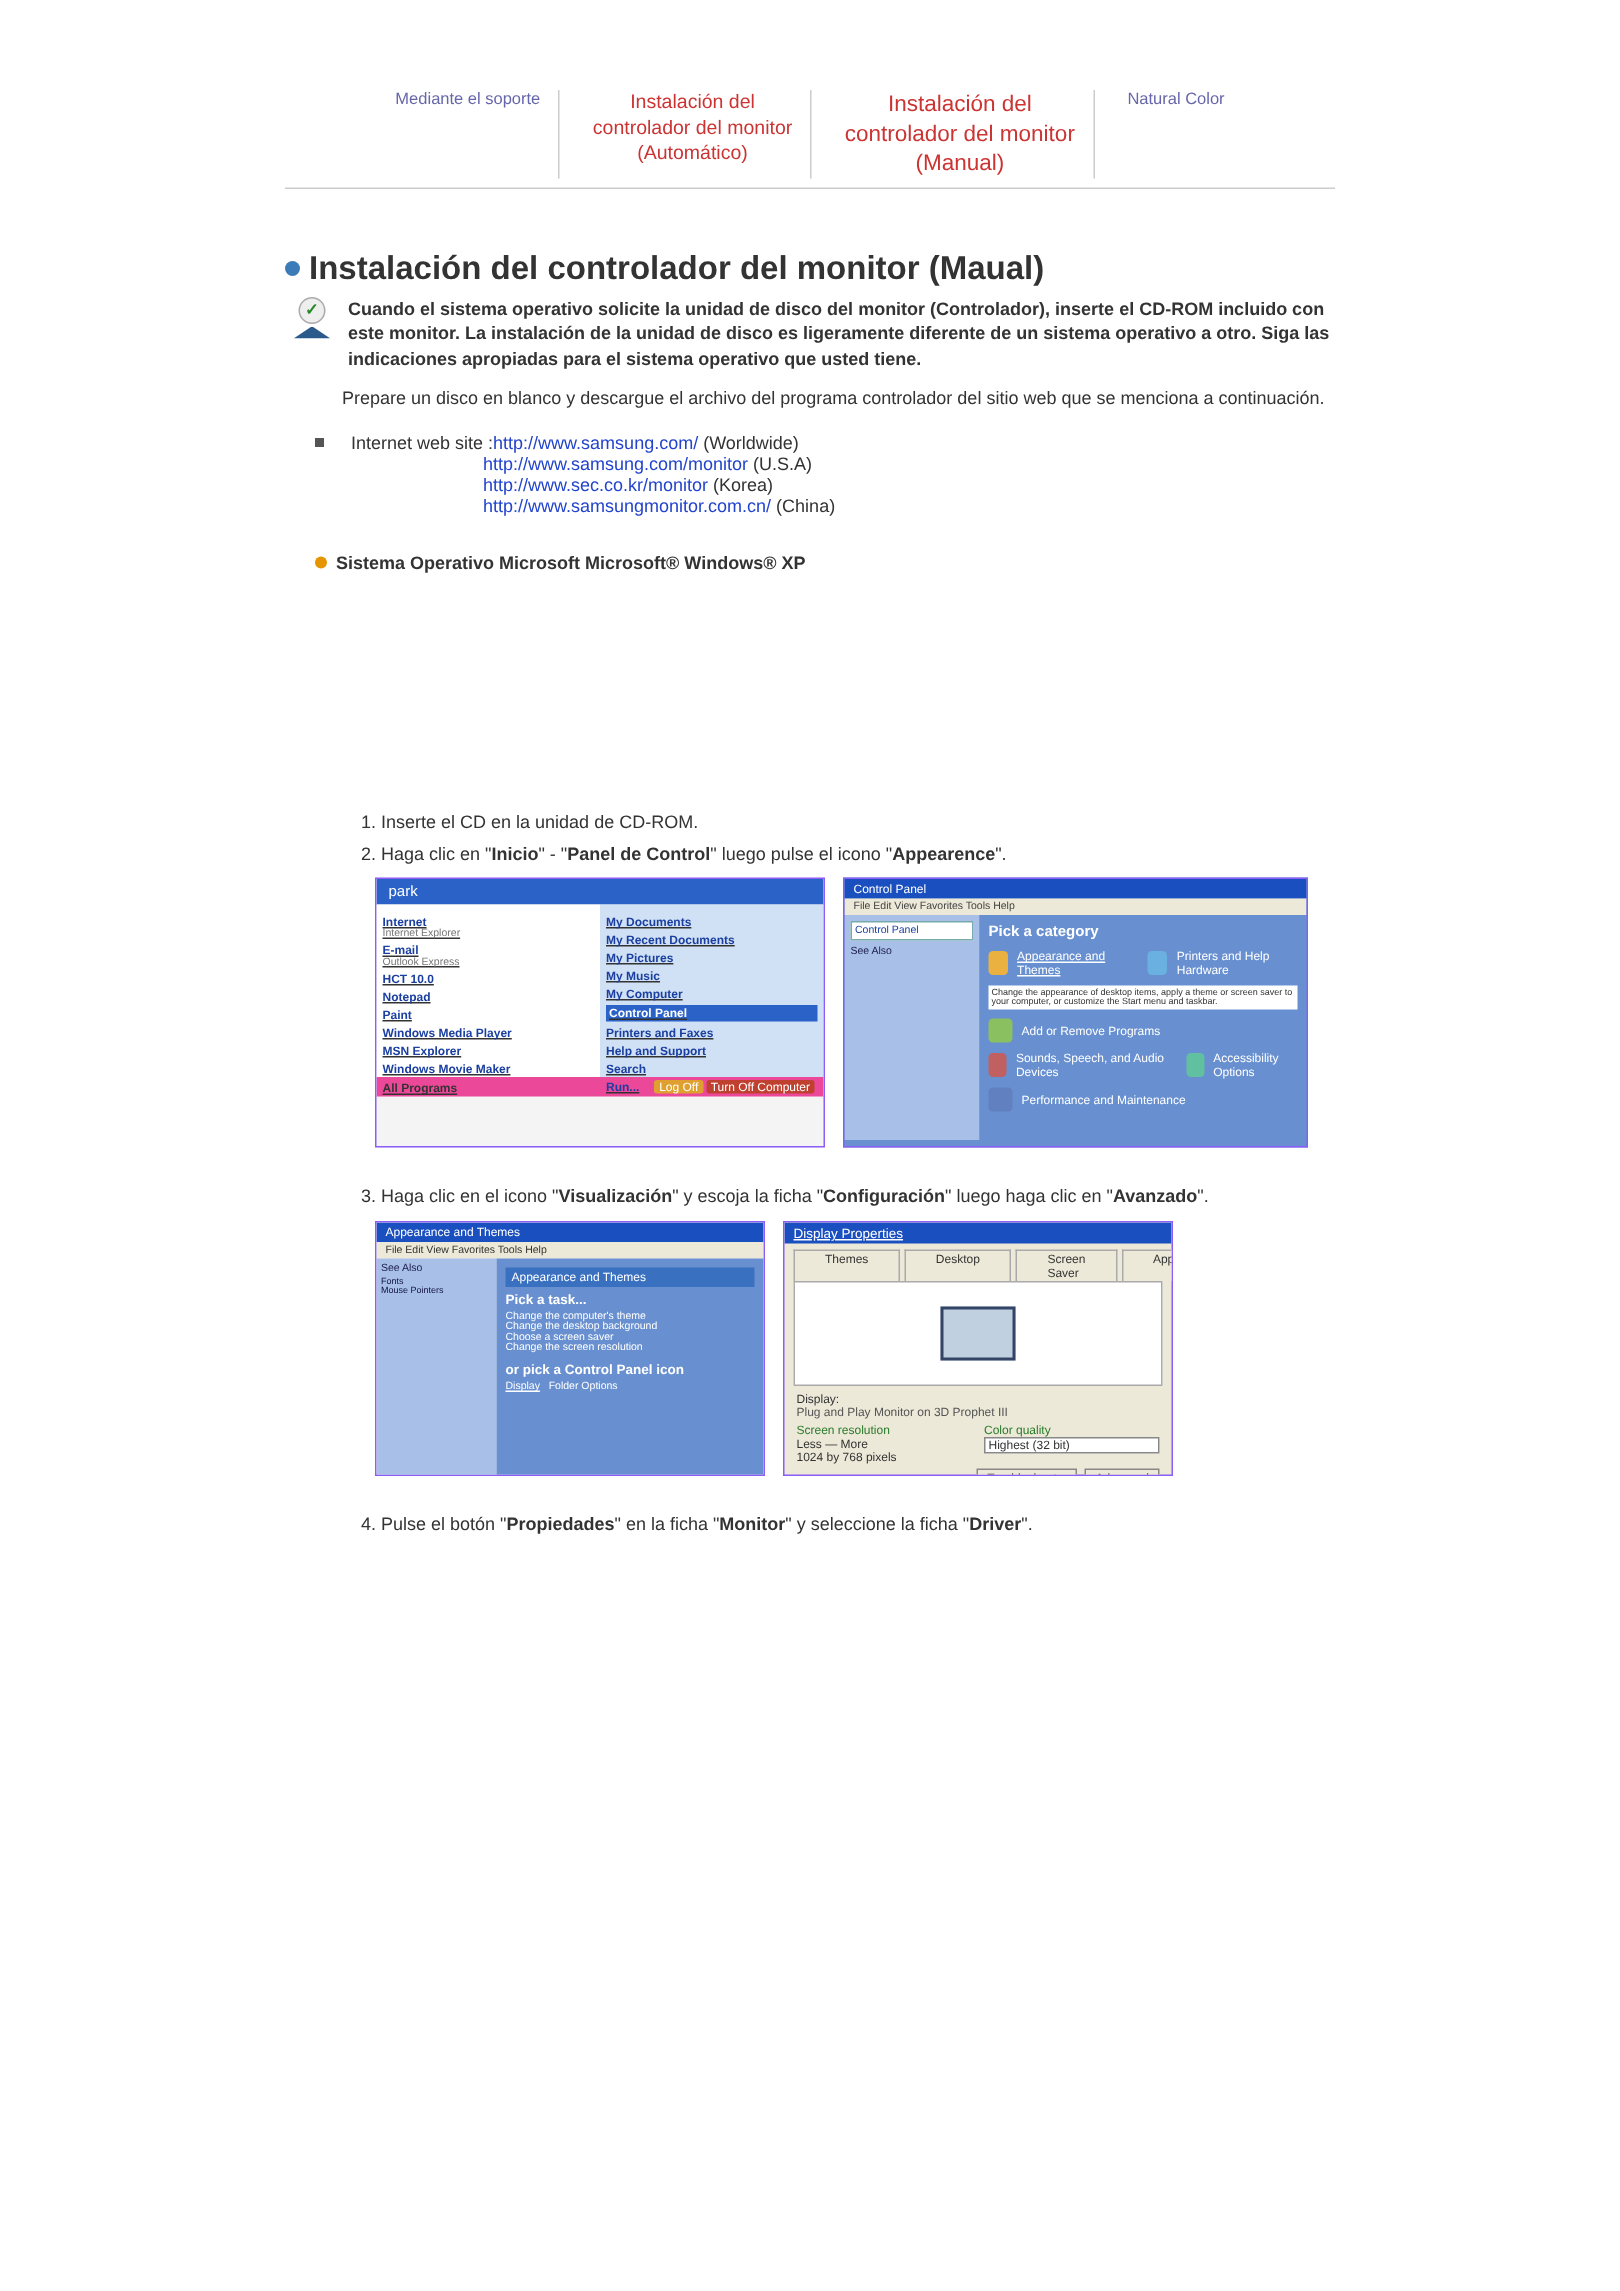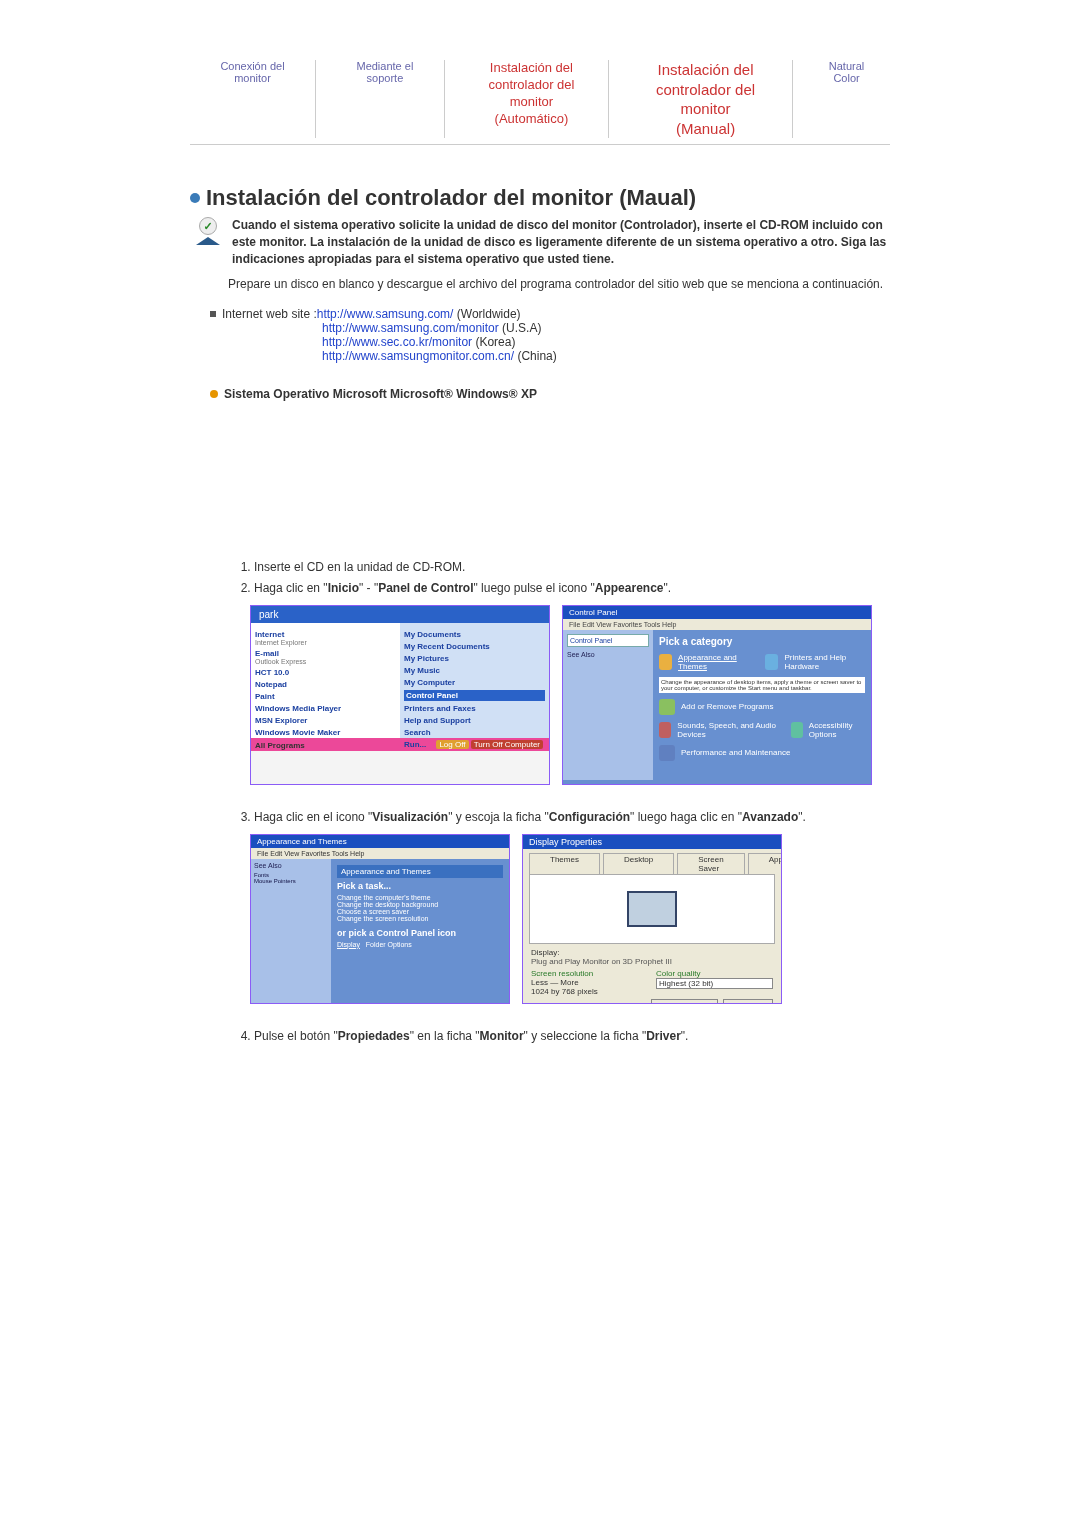--- a/index.html
+++ b/index.html
@@ -13,71 +13,70 @@
   .tab.link { color: #6666aa; }
   .heading-row { display: flex; align-items: center; gap: 6px; margin-bottom: 6px; }
   .blue-dot { width: 10px; height: 10px; border-radius: 50%; background: #3a7bb8; display: inline-block; }
   h2 { font-size: 22px; font-weight: bold; color: #333; }
   .note-block { display: flex; gap: 8px; margin-left: 6px; }
   .note-icon { width: 28px; height: 28px; flex-shrink: 0; position: relative; }
   .note-icon .base { position: absolute; bottom: 0; left: 0; width: 24px; height: 8px; background: #2a5a8a; clip-path: polygon(0 100%,50% 0,100% 100%); }
   .note-icon .circle { position: absolute; top: 0; left: 3px; width: 18px; height: 18px; border-radius: 50%; background: #eee; border: 1px solid #aaa; display: flex; align-items: center; justify-content: center; color: #2a8a2a; font-weight: bold; font-size: 11px; }
   .note-text { font-weight: bold; font-size: 12px; line-height: 1.4; }
   .plain { font-weight: normal; margin-top: 10px; margin-left: 38px; margin-bottom: 16px; }
-  .bullet-row { display: flex; gap: 6px; margin-left: 20px; }
+  .bullet-row { display: flex; gap: 18px; margin-left: 20px; }
   .sq { width: 6px; height: 6px; background: #555; margin-top: 4px; flex-shrink: 0; }
   .links { margin-left: 132px; }
   .url { color: #2244cc; }
   .orange-dot { width: 8px; height: 8px; border-radius: 50%; background: #e69500; display: inline-block; margin-right: 6px; }
   .subheading { font-weight: bold; font-size: 12px; margin: 24px 0 8px 20px; }
   .ol { margin-left: 64px; }
   .ol li { margin-bottom: 4px; line-height: 1.4; }
   .imgrow { display: flex; gap: 12px; margin: 8px 0 24px 60px; }
   .shot { border: 1px solid #8b5cf6; background: #f4f4f4; position: relative; overflow: hidden; font-size: 8px; }
   .shot.xp-start { width: 300px; height: 180px; }
   .shot .titlebar { background: linear-gradient(#2a62c8,#2a62c8); color: #fff; padding: 3px 8px; font-size: 10px; }
-  .shot .startcol { display: flex; height: 115px; }
+  .shot .startcol { display: flex; height: 115px; text-decoration: underline; }
   .shot .col { width: 50%; padding: 4px; }
   .shot .col.left { background: #fff; color: #333; }
   .shot .col.right { background: #d0e0f5; color: #225; }
   .shot .item { color: #1a3fa0; margin: 3px 0; font-weight: bold; }
   .shot .grey { color: #777; font-weight: normal; font-size: 7px; }
   .shot .footer { background: #ec4899; color: #fff; padding: 2px 6px; font-size: 8px; display: flex; justify-content: space-between; }
   .shot.xp-cp { width: 310px; height: 180px; background: #6890d0; }
   .shot.xp-cp .cbar { background: linear-gradient(#1a4fbf,#1a4fbf); color:#fff; padding:2px 6px; }
   .shot.xp-cp .body { display:flex; height:150px; }
   .shot.xp-cp .side { width: 90px; background:#a8c0e8; padding:4px; color:#1a3fa0; }
   .shot.xp-cp .main { flex:1; background:#6890d0; color:#fff; padding:6px; }
   .shot.xp-cp .cat { font-weight:bold; margin-bottom:6px; font-size:10px; }
   .shot.xp-cp .caticon { display:flex; gap:6px; margin:6px 0; align-items:center; }
   .shot.xp-cp .ic { width:16px; height:16px; background:#eab040; border-radius:3px; }
   .shot.xp-at { width: 260px; height: 170px; }
   .shot.xp-at .blue { background:#1a4fbf; color:#fff; padding:2px 6px; }
   .shot.xp-at .bod { display:flex; height:145px; }
   .shot.xp-at .sid { width:80px; background:#a8c0e8; padding:3px; }
   .shot.xp-at .mn { flex:1; background:#6890d0; color:#fff; padding:6px; }
   .shot.xp-dp { width: 260px; height: 170px; background:#ece9d8; }
-  .shot.xp-dp .tb { background: linear-gradient(#1a4fbf,#1a4fbf); color:#fff; padding:2px 6px; font-size:9px; }
+  .shot.xp-dp .tb { background: linear-gradient(#1a4fbf,#1a4fbf); color:#fff; padding:2px 6px; font-size:9px;text-decoration:underline; }
   .shot.xp-dp .tabs { display:flex; gap:3px; padding:4px 6px 0 6px; font-size:8px; }
   .shot.xp-dp .ta { padding:1px 20px; border:1px solid #aaa; border-bottom:none; background:#ece9d8; }
   .shot.xp-dp .ta.sel { background:#fff; color:#cc3333; }
   .shot.xp-dp .panel { margin:0 6px 4px 6px; background:#fff; height:70px; border:1px solid #aaa; display:flex; align-items:center; justify-content:center; }
   .shot.xp-dp .mon { width:50px; height:36px; background:#c0d0e0; border:2px solid #346; }
   .shot.xp-dp .ctl { padding:0 8px; font-size:8px; }
   .shot.xp-dp .btns { text-align:right; padding:3px 8px;margin-left:22px; }
   .shot.xp-dp .btn { display:inline-block; border:1px solid #888; background:#ece9d8; padding:1px 6px; margin-left:3px; font-size:8px; }
 </style>
 </head>
 <body>
 
 <div class="page">
 
 
   <div class="tabbar">
-    <div class="tab link">Conexión del monitor</div>
     <div class="tab link">Mediante el soporte</div>
     <div class="tab active" style="white-space:pre-line;">Instalación del
 controlador del monitor
 (Automático)</div>
     <div class="tab active" style="font-size:15px;white-space:pre-line;">Instalación del
 controlador del monitor
 (Manual)</div>
     <div class="tab link">Natural Color</div>
   </div>
 

